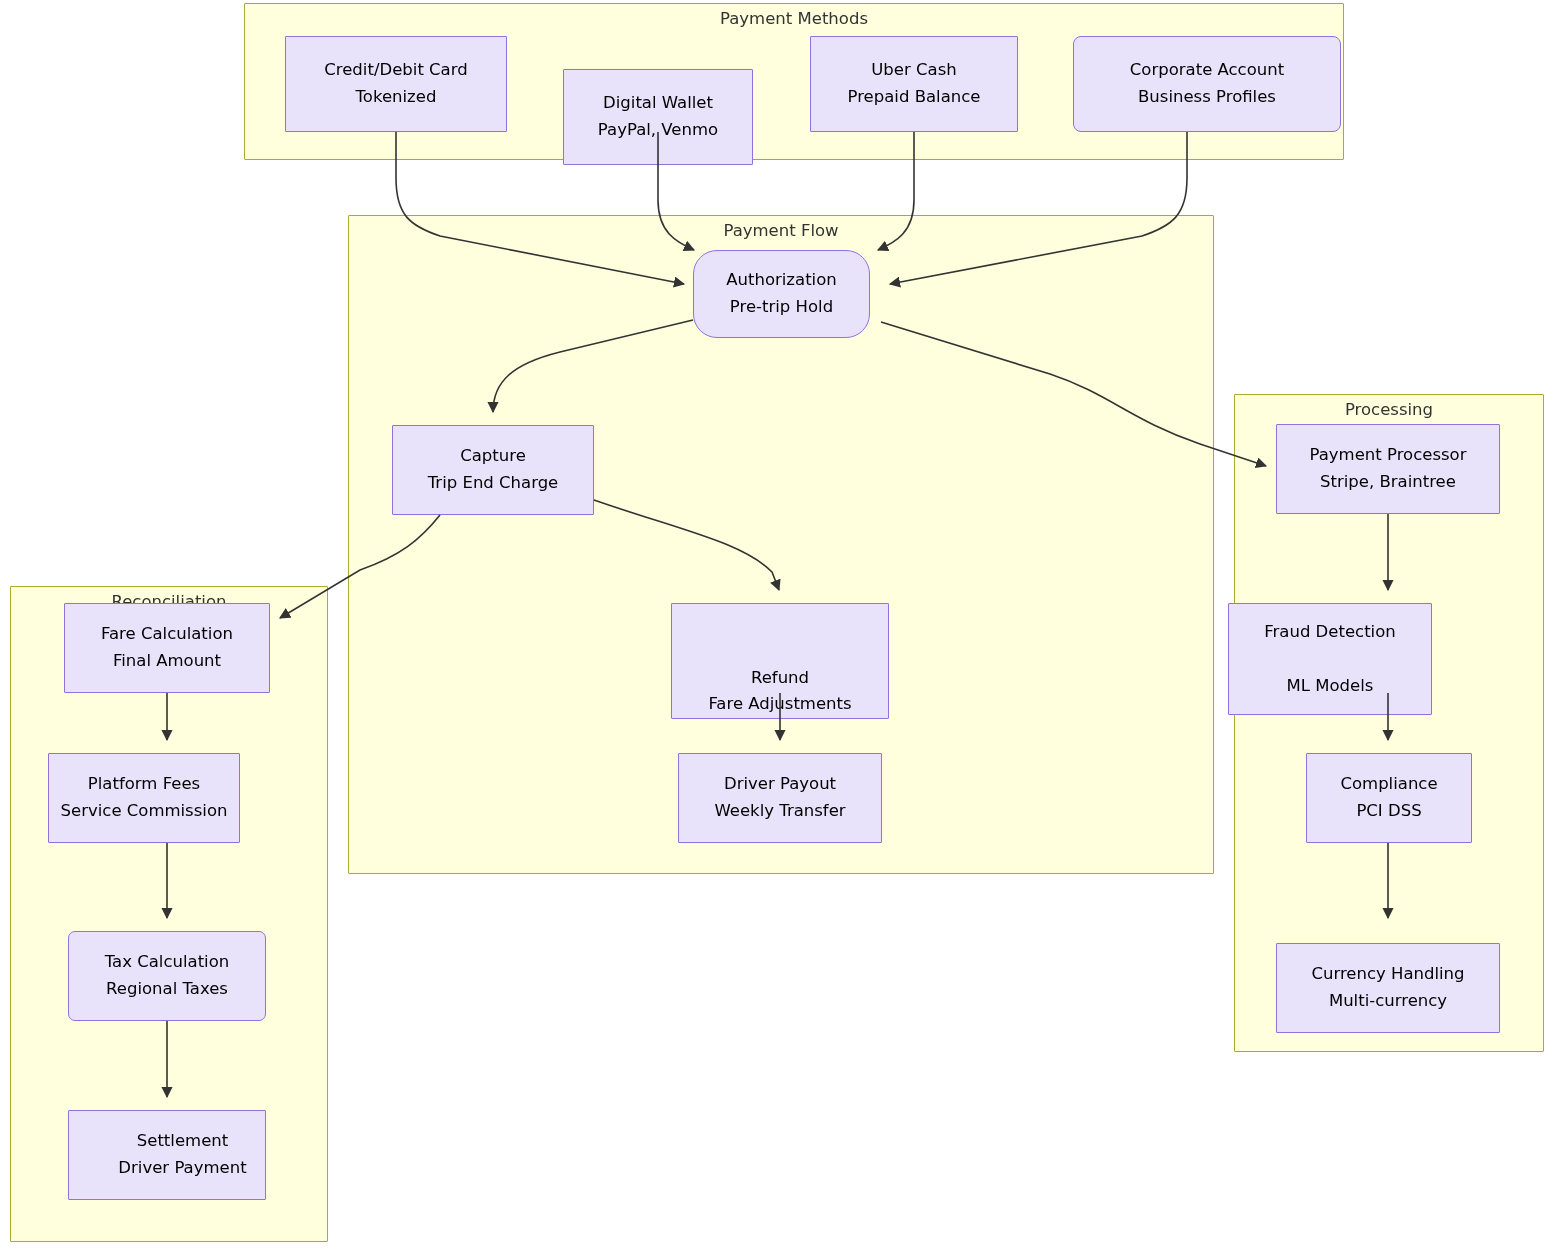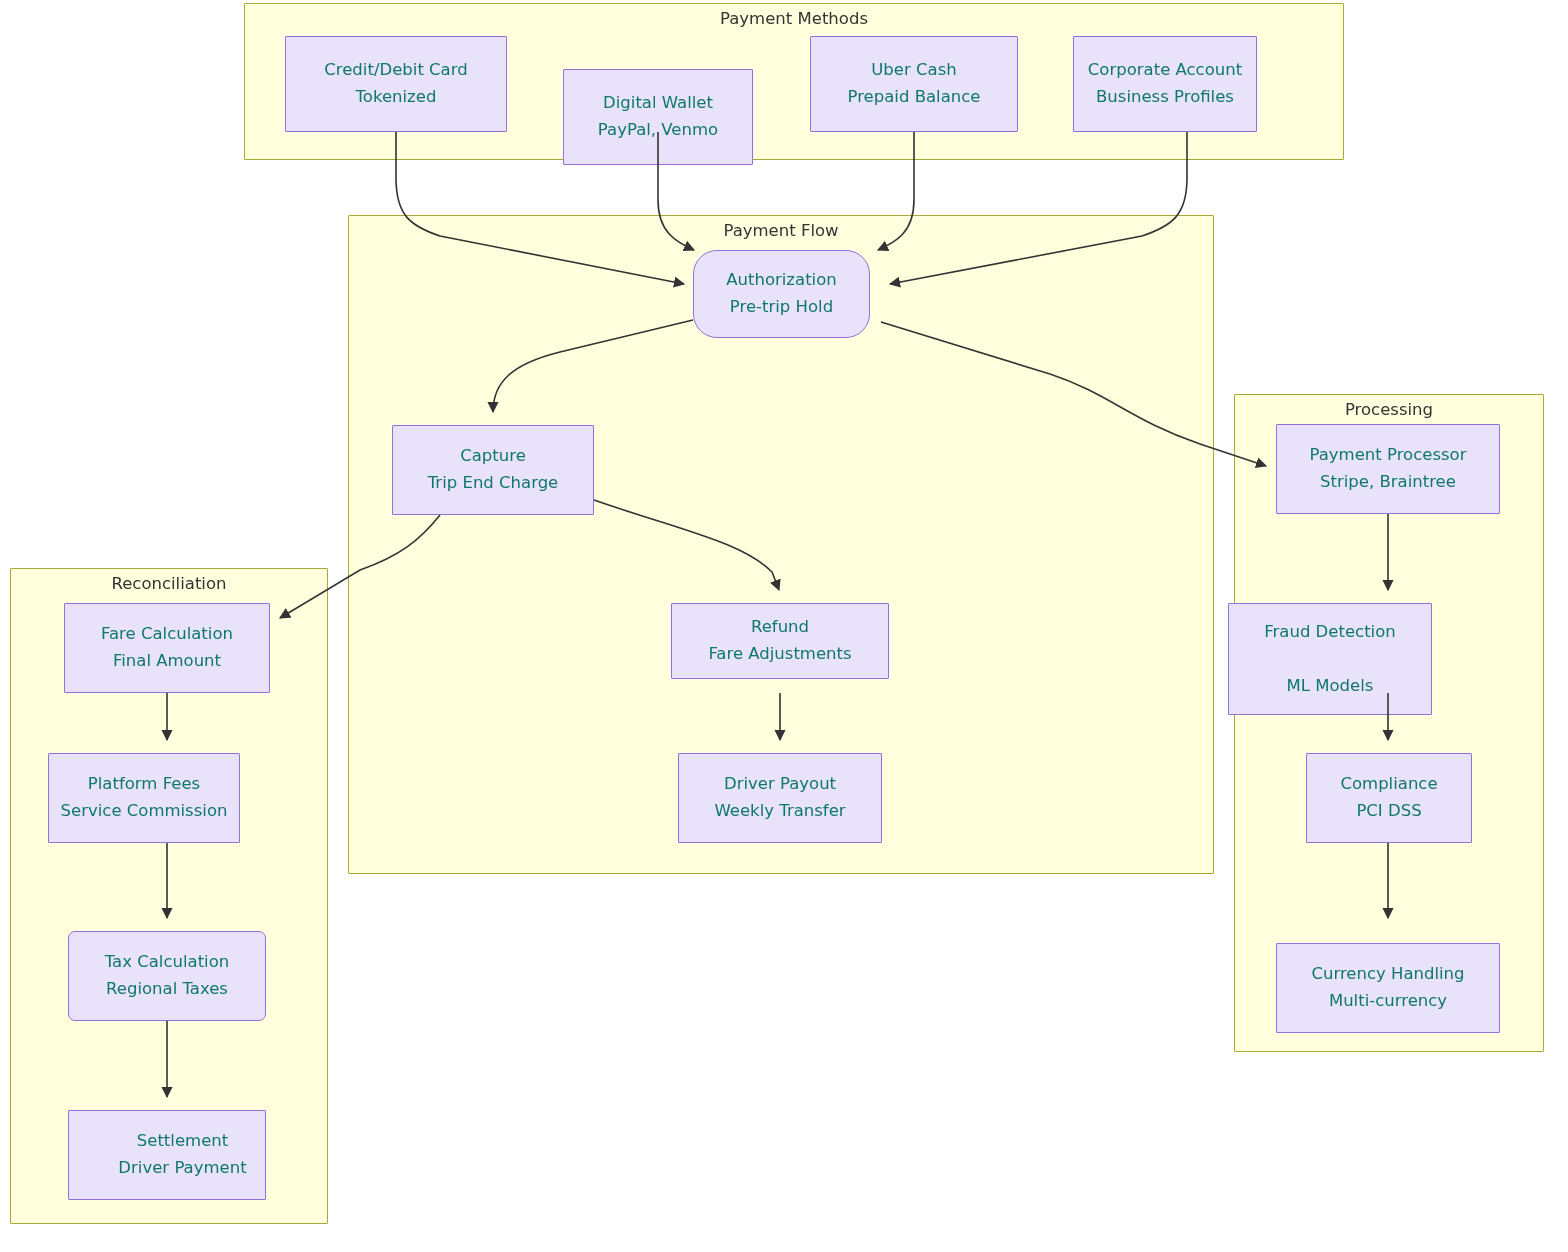--- a/index.html
+++ b/index.html
@@ -51,40 +51,40 @@
     border-radius: 1px;
     display: flex;
     flex-direction: column;
     align-items: center;
     justify-content: center;
     z-index: 3;
     box-sizing: border-box;
   }
   .node-line {
     font-size: 16.5px;
-    color: #0f766e;
+    color: #000000;
     line-height: 1.62;
     white-space: nowrap;
     text-align: center;
   }
 </style>
 </head>
 <body>
 
 <div id="canvas">
 
   <div class="cluster" style="left:244px; top:3px; width:1098px; height:155px;">
     <div class="cluster-label">Payment Methods</div>
   </div>
 
   <div class="cluster" style="left:348px; top:215px; width:864px; height:657px;">
     <div class="cluster-label">Payment Flow</div>
   </div>
 
-  <div class="cluster" style="left:10px; top:568px; width:316px; height:654px;">
+  <div class="cluster" style="left:10px; top:586px; width:316px; height:654px;">
     <div class="cluster-label">Reconciliation</div>
   </div>
 
   <div class="cluster" style="left:1234px; top:394px; width:308px; height:656px;">
     <div class="cluster-label">Processing</div>
   </div>
 
   <svg class="edge-layer" viewBox="0 0 1568 1252">
     <defs>
       <marker id="arrow" viewBox="0 0 10 10" refX="9" refY="5" markerWidth="7" markerHeight="7" orient="auto-start-reverse">
@@ -118,36 +118,36 @@
   <div class="node" style="left:563px; top:36px; width:190px; height:96px;margin-top:33px;">
     <div class="node-line">Digital Wallet</div>
     <div class="node-line">PayPal, Venmo</div>
   </div>
 
   <div class="node" style="left:810px; top:36px; width:208px; height:96px;">
     <div class="node-line">Uber Cash</div>
     <div class="node-line">Prepaid Balance</div>
   </div>
 
-  <div class="node" style="left:1073px; top:36px; width:184px; height:96px;">
+  <div class="node" style="left:1073px; top:36px; width:268px; height:96px;border-radius:8px;">
     <div class="node-line">Corporate Account</div>
     <div class="node-line">Business Profiles</div>
   </div>
 
   <div class="node" style="left:693px; top:250px; width:177px; height:88px;border-radius:24px;">
     <div class="node-line">Authorization</div>
     <div class="node-line">Pre-trip Hold</div>
   </div>
 
   <div class="node" style="left:392px; top:425px; width:202px; height:90px;">
     <div class="node-line">Capture</div>
     <div class="node-line">Trip End Charge</div>
   </div>
 
-  <div class="node" style="left:671px; top:603px; width:218px; height:76px;">
+  <div class="node" style="left:671px; top:603px; width:218px; height:116px;justify-content:flex-end;">
     <div class="node-line">Refund</div>
     <div class="node-line">Fare Adjustments</div>
   </div>
 
   <div class="node" style="left:678px; top:753px; width:204px; height:90px;">
     <div class="node-line">Driver Payout</div>
     <div class="node-line">Weekly Transfer</div>
   </div>
 
   <div class="node" style="left:64px; top:603px; width:206px; height:90px;">

